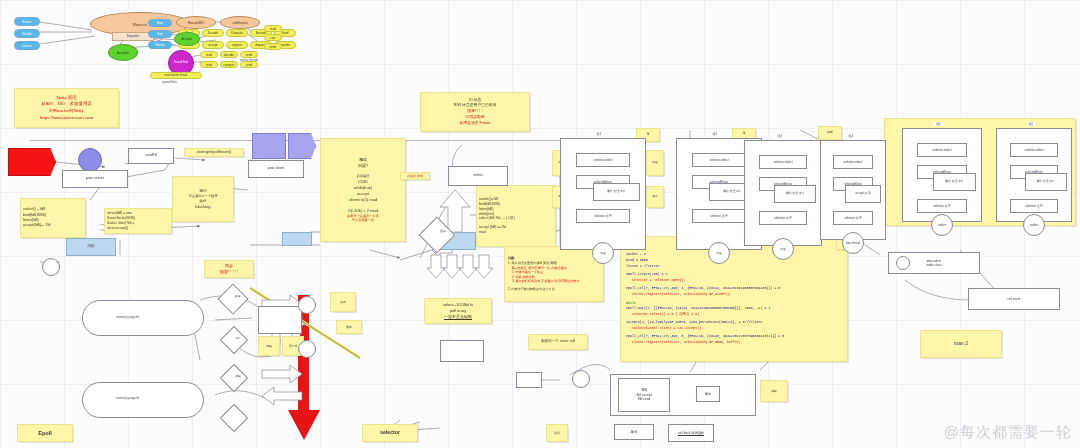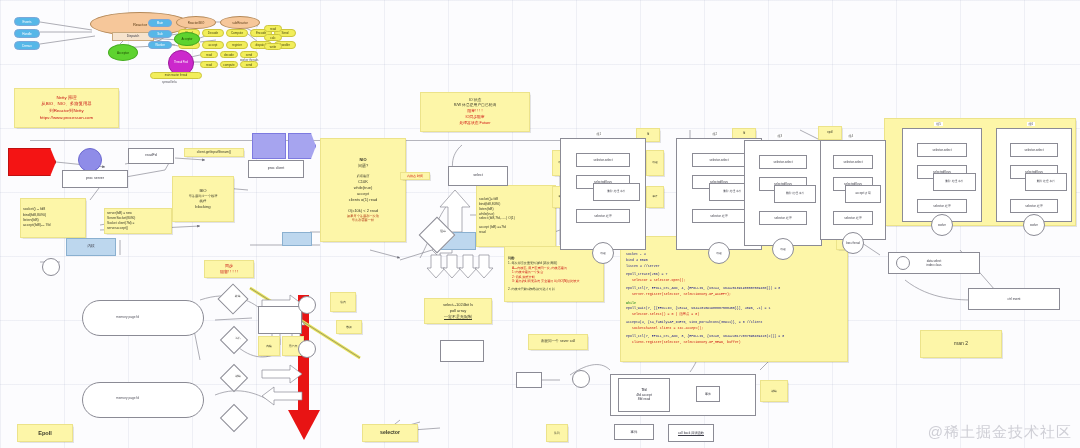--- a/index.html
+++ b/index.html
@@ -438,14 +438,14 @@
   <div class="abs note" style="left:552px;top:186px;width:18px;height:22px;font-size:2.6px;">事件</div>
   <div class="abs note" style="left:646px;top:150px;width:18px;height:26px;font-size:2.6px;">线程</div>
   <div class="abs note" style="left:646px;top:186px;width:18px;height:22px;font-size:2.6px;">事件</div>
   <div class="abs note" style="left:742px;top:150px;width:18px;height:26px;font-size:2.6px;">线程</div>
   <div class="abs note" style="left:742px;top:186px;width:18px;height:22px;font-size:2.6px;">事件</div>
   <div class="abs note" style="left:636px;top:128px;width:24px;height:14px;font-size:2.6px;">fd</div>
   <div class="abs note" style="left:732px;top:128px;width:24px;height:12px;font-size:2.6px;">fd</div>
   <div class="abs note" style="left:818px;top:126px;width:24px;height:14px;font-size:2.6px;">epoll</div>
   <div class="abs note" style="left:836px;top:236px;width:22px;height:14px;font-size:2.6px;">fd</div>
 
-  <div class="wm">@稀土掘金技术社区</div>
+  <div class="wm">@每次都需要一轮</div>
 </div>
 
 </body></html>

